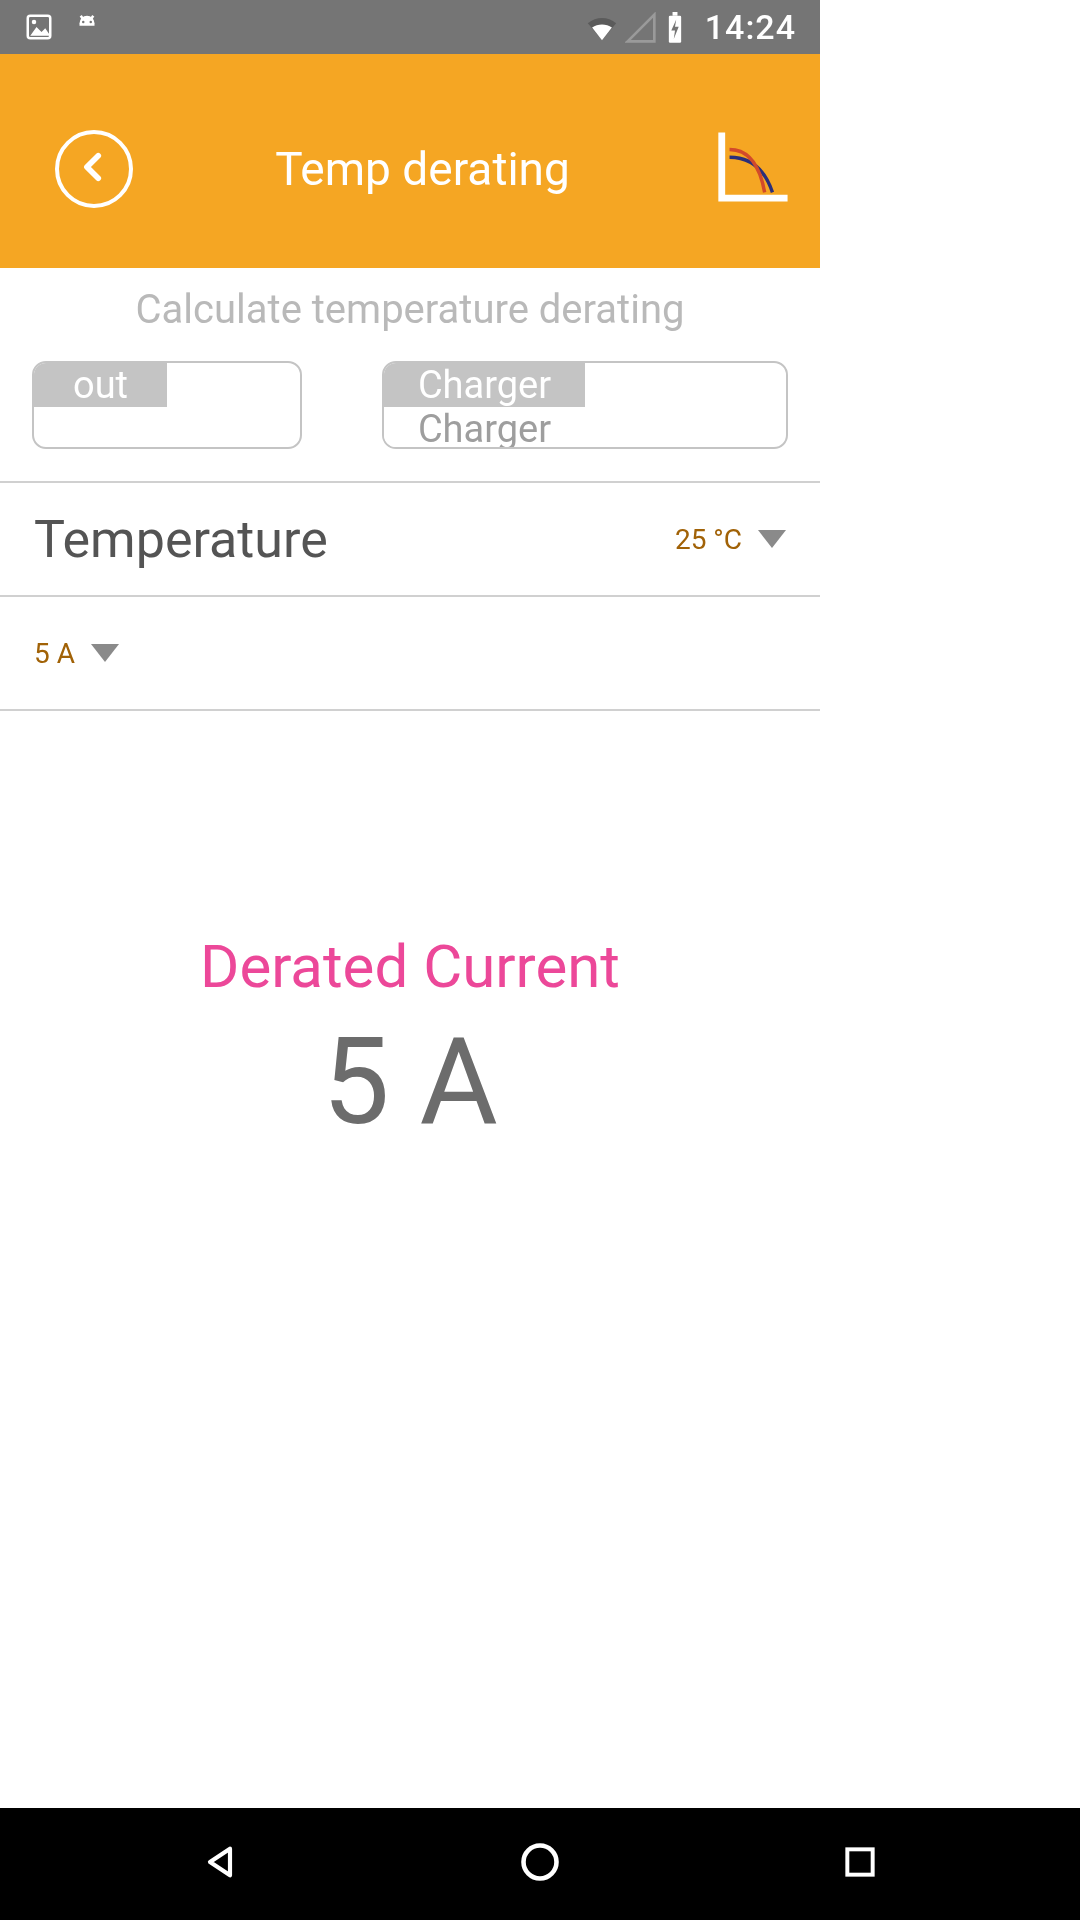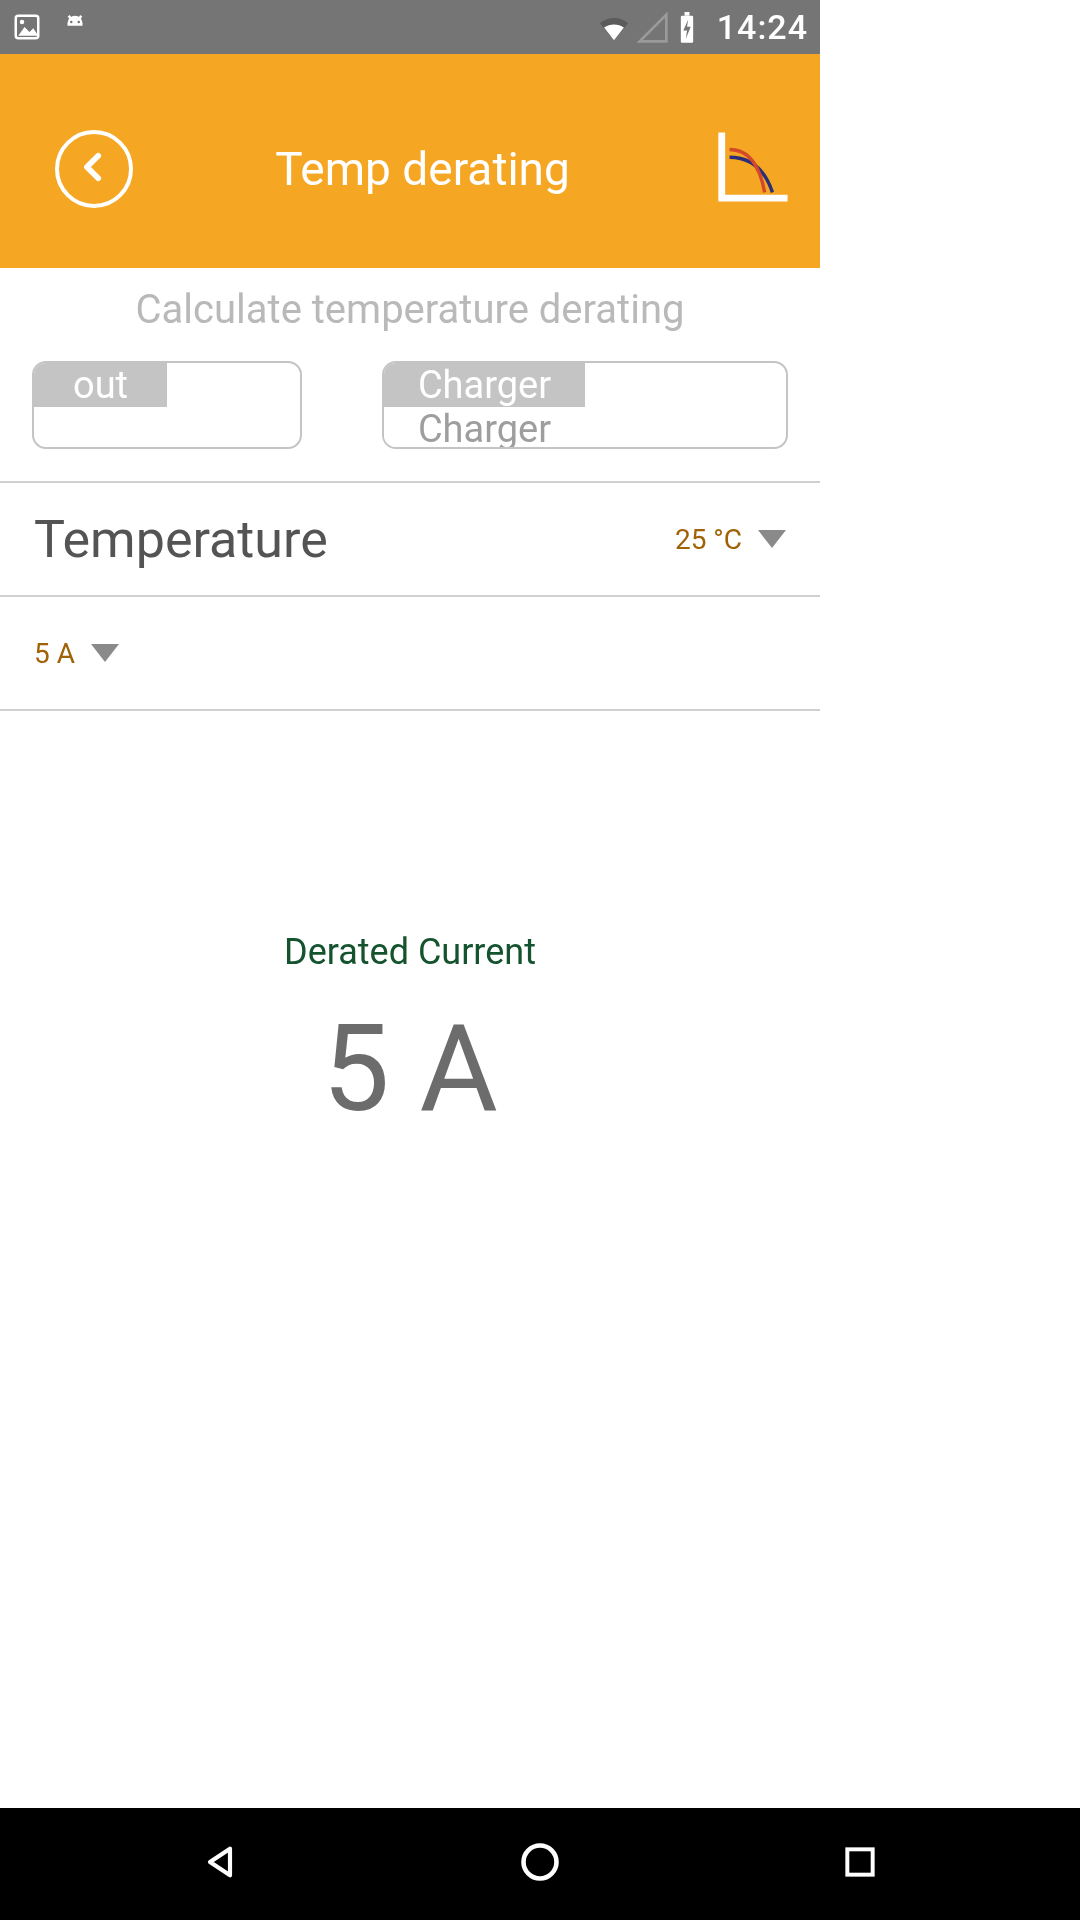--- a/index.html
+++ b/index.html
@@ -10,21 +10,21 @@
     background: #ffffff;
     overflow: hidden;
   }
   
   .status-bar {
     height: 54px;
     background: #757575;
     display: flex;
     align-items: center;
     justify-content: space-between;
-    padding: 0 12px;
+    padding: 0 24px;
     color: #ffffff;
   }
   .status-left { display: flex; align-items: center; gap: 18px; }
   .status-right { display: flex; align-items: center; gap: 10px; }
   .status-time { font-size: 34px; font-weight: 500; letter-spacing: 1px; }
   .status-icon { width: 30px; height: 30px; }
 
   
   .app-header {
     height: 214px;
@@ -125,23 +125,23 @@
     border-right: 14px solid transparent;
     border-top: 18px solid #8a8a8a;
   }
 
   
   .result-wrap {
     text-align: center;
     margin-top: 220px;
   }
   .result-label {
-    font-size: 36px;
-    color: #14532d;
-    margin-bottom: 26px;
+    font-size: 60px;
+    color: #ec4899;
+    margin-bottom: 10px;
   }
   .result-value {
     font-size: 120px;
     color: #6c6c6c;
     font-weight: 400;
   }
 
   
   .nav-bar {
     position: absolute;

